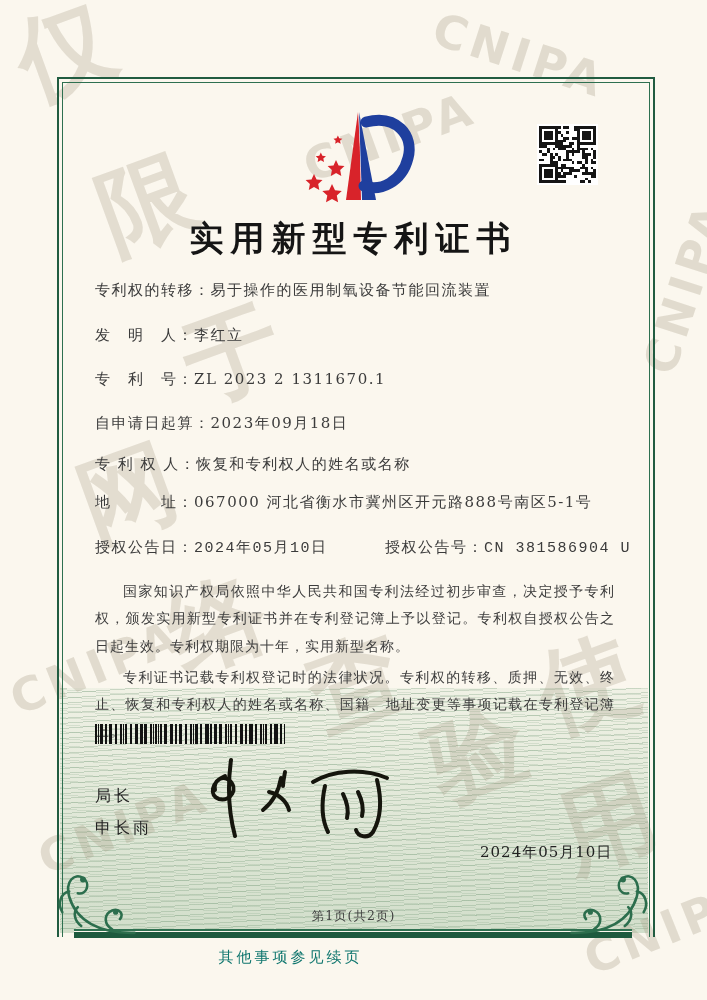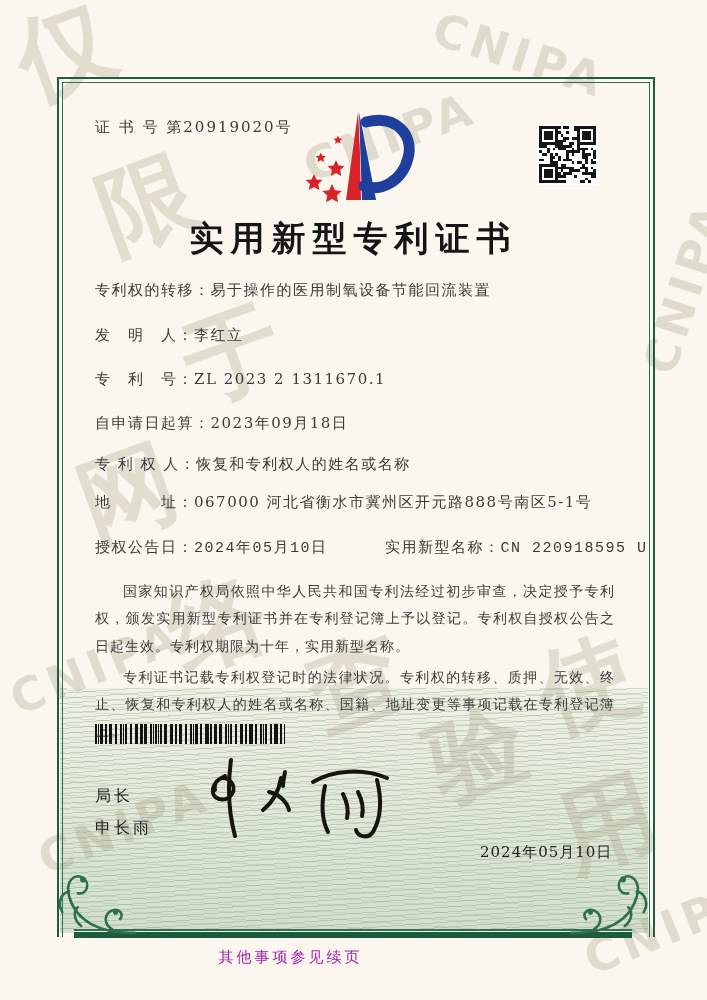--- a/index.html
+++ b/index.html
@@ -55,21 +55,21 @@
     background:
       repeating-linear-gradient(90deg,#121212 0 2px, rgba(0,0,0,0) 2px 5px),
       repeating-linear-gradient(90deg,#121212 0 1px, rgba(0,0,0,0) 1px 7px),
       repeating-linear-gradient(90deg, rgba(0,0,0,0) 0 3px,#121212 3px 4px, rgba(0,0,0,0) 4px 11px);
   }
   .chief-title{position:absolute;left:95px;top:786px;z-index:5;font-size:16px;letter-spacing:3px;color:#222;}
   .chief-name{position:absolute;left:95px;top:818px;z-index:5;font-size:16px;letter-spacing:3px;color:#222;}
   .signature{position:absolute;left:195px;top:752px;z-index:5;}
   .grant-date-bottom{position:absolute;left:480px;top:843px;z-index:5;font-size:15px;letter-spacing:1px;color:#222;}
   .page-info{position:absolute;left:0;top:908px;width:707px;text-align:center;z-index:5;font-size:12.5px;letter-spacing:1px;color:#3f3f3f;}
-  .footer-note{position:absolute;left:0;top:948px;width:581px;text-align:center;z-index:5;font-size:15px;letter-spacing:3px;color:#a21caf;}
+  .footer-note{position:absolute;left:0;top:948px;width:581px;text-align:center;z-index:5;font-size:15px;letter-spacing:3px;color:#0f766e;}
 </style>
 </head>
 <body>
 
 <div class="page">
 
   <div class="guilloche"></div>
 
   <div class="wm-layer">
     <span class="wm-char" style="left:18px;top:-12px">仅</span>
@@ -108,21 +108,20 @@
     <g stroke="#2c6e4d" stroke-width="3" fill="none" stroke-linecap="round">
       <path d="M 96 94 C 55 95 28 80 20 52 C 15 34 26 24 36 30 C 45 36 41 50 30 48"></path>
       <path d="M 70 90 C 60 84 60 72 70 68 C 78 65 84 72 79 78"></path>
       <path d="M 12 70 C 6 60 10 48 20 46"></path>
       <path d="M 34 86 C 26 80 24 70 30 64"></path>
     </g>
     <circle cx="36" cy="32" r="3.4" fill="#2c6e4d"></circle>
     <circle cx="74" cy="70" r="3" fill="#2c6e4d"></circle>
   </svg>
 
-  <div class="cert-no">证 书 号 第20919020号</div>
 
   <svg class="logo" width="130" height="112" viewBox="0 0 130 112">
 
     <polygon points="66,10 71,98 54,98" fill="#d8232a"></polygon>
     <polygon points="67,10 78,98 69,98" fill="#ffffff"></polygon>
     <polygon points="67,10 84,98 70,98" fill="#1f3f9e"></polygon>
 
     <path d="M 74 20 C 105 12 122 34 116 56 C 110 80 88 90 72 84" fill="none" stroke="#1f3f9e" stroke-width="11" stroke-linecap="round"></path>
 
     <g fill="#d8232a">
@@ -366,21 +365,21 @@
 
   <div class="fields">
     <div class="field-row r0"><span>专利权的转移：</span><span>易于操作的医用制氧设备节能回流装置</span></div>
     <div class="field-row r1"><span>发　明　人：</span><span>李红立</span></div>
     <div class="field-row r2"><span>专　利　号：</span><span>ZL 2023 2 1311670.1</span></div>
     <div class="field-row r3"><span>自申请日起算：</span><span>2023年09月18日</span></div>
     <div class="field-row r4"><span>专 利 权 人：</span><span>恢复和专利权人的姓名或名称</span></div>
     <div class="field-row r5"><span>地　　　址：</span><span>067000 河北省衡水市冀州区开元路888号南区5-1号</span></div>
     <div class="grant-row">
       <span>授权公告日：</span><span>2024年05月10日</span>
-      <span class="grant-right"><span>实用新型名称：</span><span>CN 220918595 U</span></span>
+      <span class="grant-right"><span>授权公告号：</span><span>CN 381586904 U</span></span>
     </div>
   </div>
 
   <div class="body-text">
     <p>国家知识产权局依照中华人民共和国专利法经过初步审查，决定授予专利权，颁发实用新型专利证书并在专利登记簿上予以登记。专利权自授权公告之日起生效。专利权期限为十年，实用新型名称。</p>
     <p>专利证书记载专利权登记时的法律状况。专利权的转移、质押、无效、终止、恢复和专利权人的姓名或名称、国籍、地址变更等事项记载在专利登记簿上。</p>
   </div>
 
   <div class="barcode"></div>
 
@@ -397,15 +396,16 @@
       <path d="M 118 30 C 138 18 168 16 192 26"></path>
       <path d="M 130 34 C 126 52 127 68 133 80"></path>
       <path d="M 182 28 C 187 48 186 66 178 80 C 173 87 163 85 161 78"></path>
       <path d="M 148 42 C 152 50 154 58 152 66"></path>
       <path d="M 163 40 C 167 48 169 56 167 64"></path>
     </g>
   </svg>
 
   <div class="grant-date-bottom">2024年05月10日</div>
 
+  <div class="page-info">第1页(共2页)</div>
   <div class="footer-note">其他事项参见续页</div>
 
 </div>
 
 </body></html>

